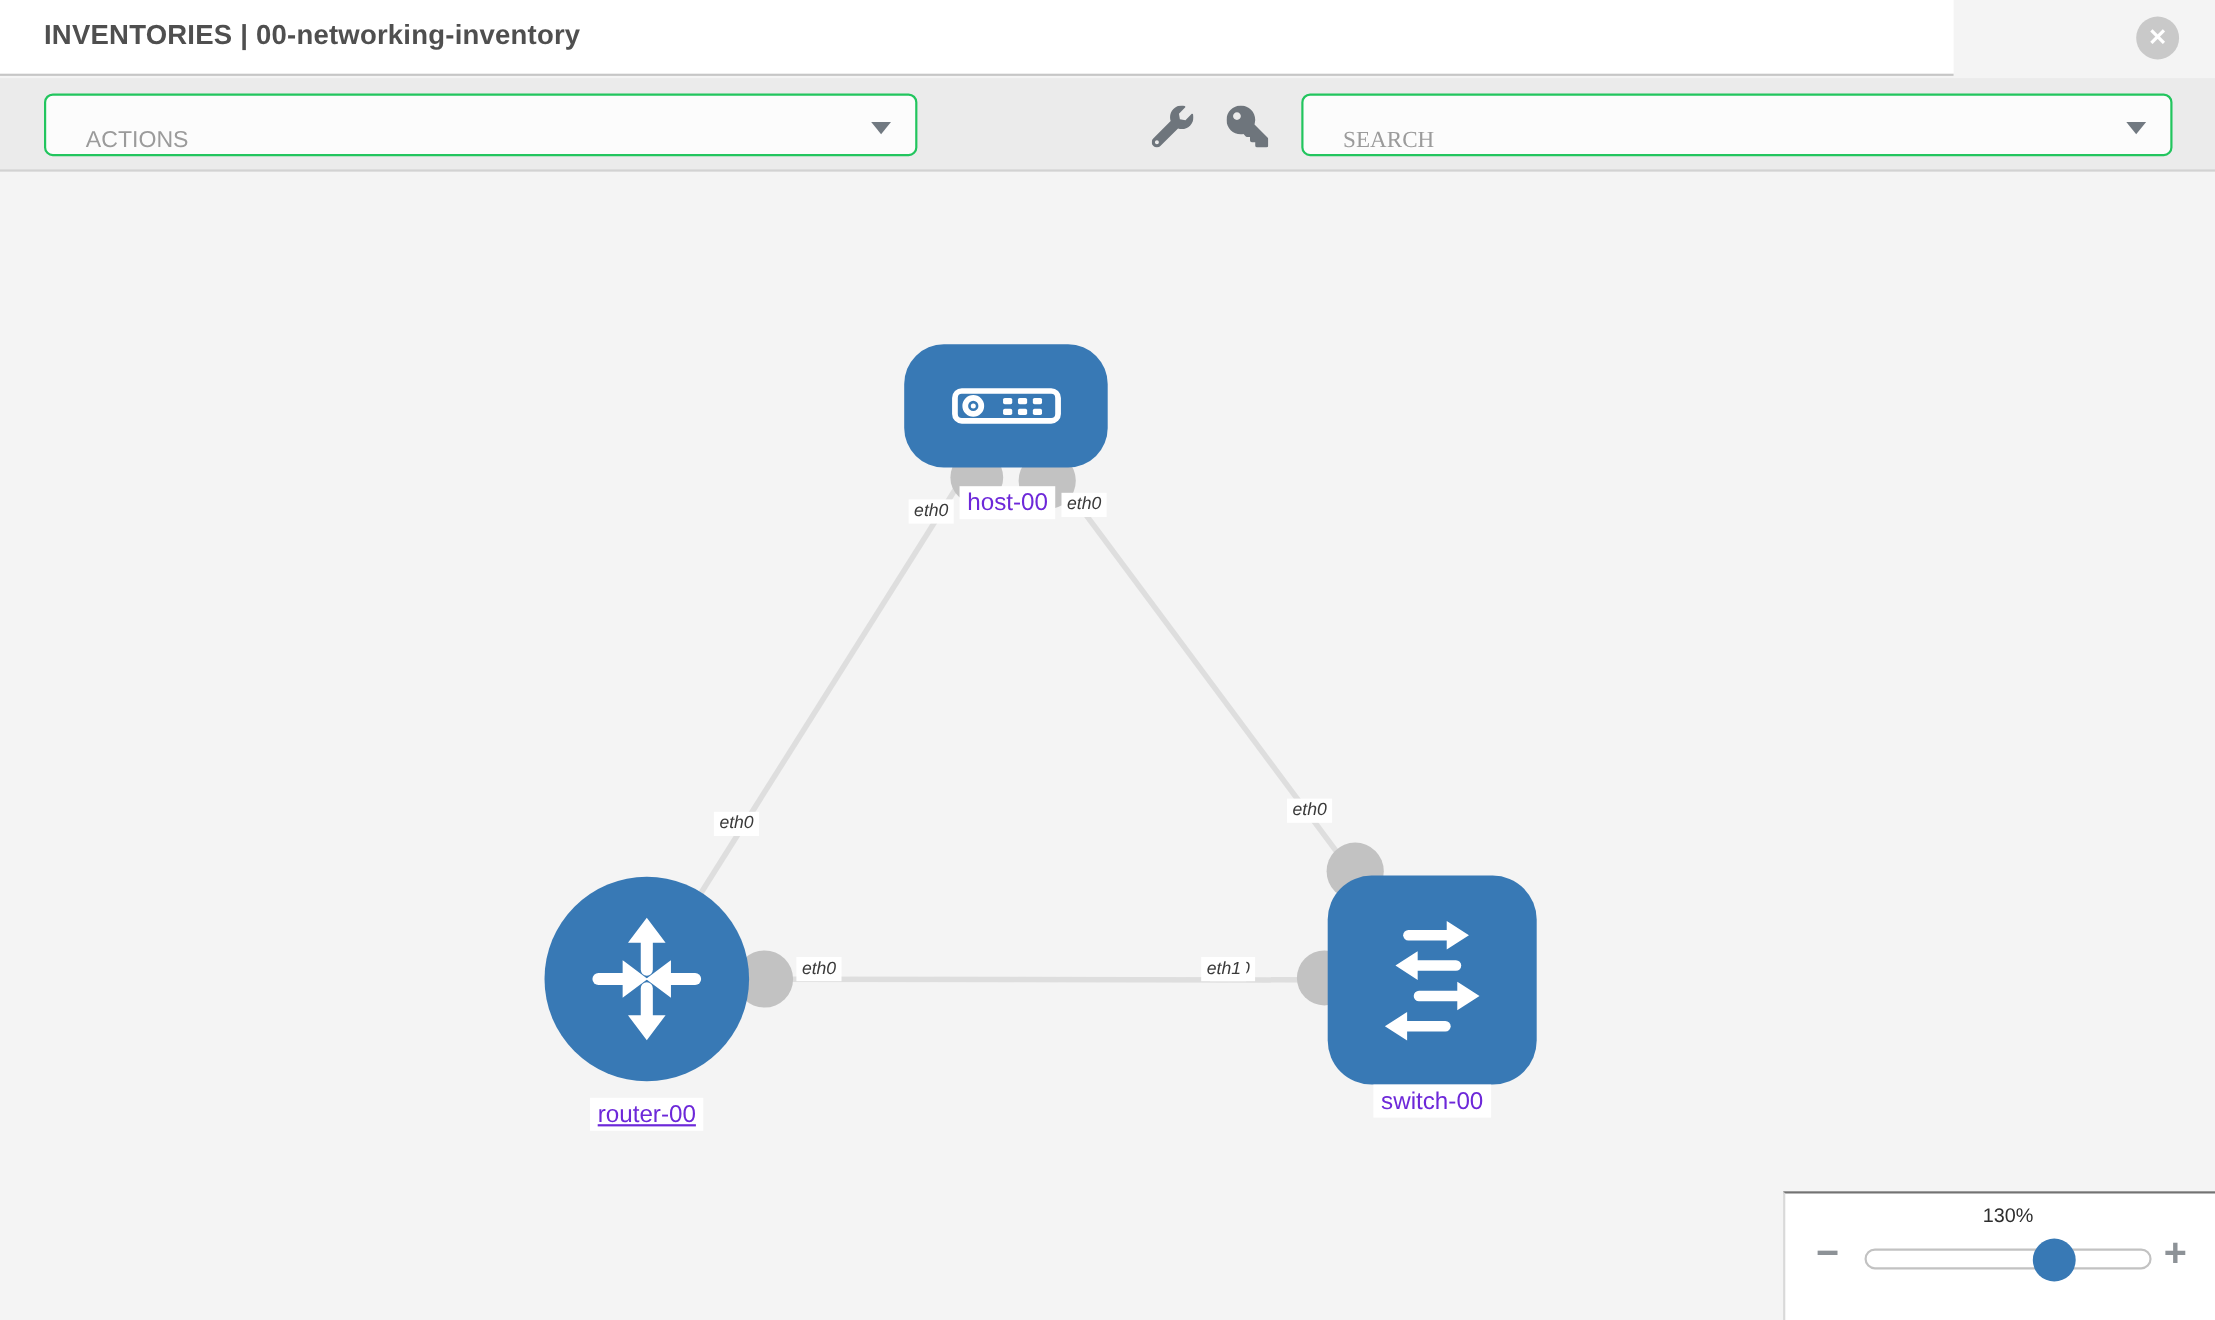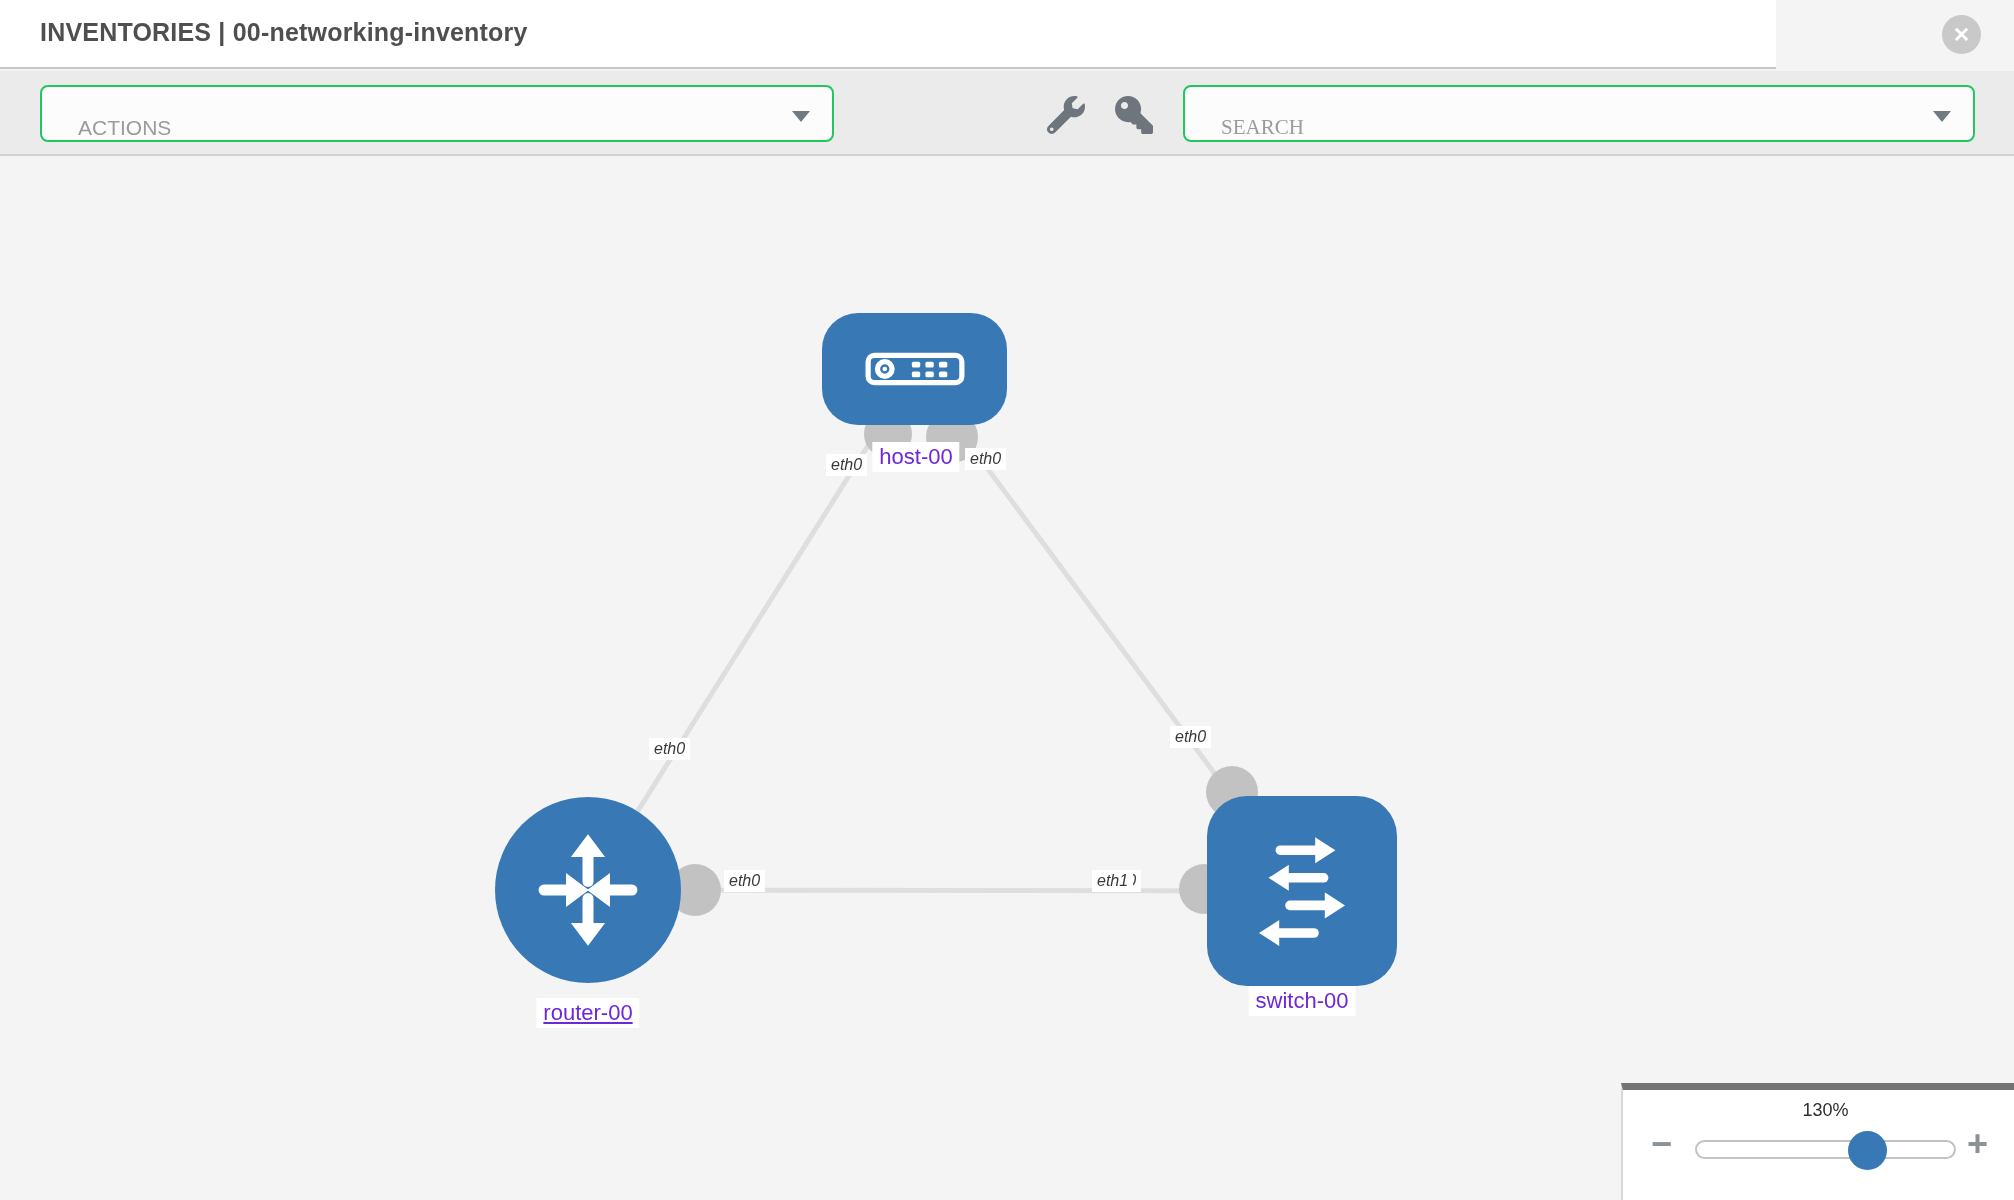--- a/index.html
+++ b/index.html
@@ -56,21 +56,21 @@
   .if-host-r   { left:965px;  top:448px; }
   .if-router-t { left:649px;  top:738px; }
   .if-switch-t { left:1170px; top:726px; }
   .if-router-r { left:724px;  top:870px; }
   .if-switch-l0{ left:1100px; top:870px; z-index:4; }
   .if-switch-l1{ left:1092px; top:870px; z-index:5; }
 
   
   .zoom-panel { position:absolute; left:1621px; top:1083px; width:393px; height:117px;
                 background:#ffffff; border-left:2px solid #d9d9d9;
-                border-top:7px solid #737373; z-index:10; }
+                border-top:2px solid #737373; z-index:10; }
   .zoom-level { position:absolute; left:72px; top:10px; width:261px; text-align:center;
                 font-size:18px; color:#2e2e2e; }
   .zoom-minus, .zoom-plus { position:absolute; top:36px; font-size:36px; font-weight:bold;
                 color:#8d9297; cursor:pointer; line-height:36px; }
   .zoom-minus { left:28px; }
   .zoom-plus  { left:344px; }
   .zoom-track { position:absolute; left:72px; top:50px; width:261px; height:19px;
                 background:#ffffff; border:2px solid #c2c2c2; border-radius:10px;
                 cursor:pointer; }
   .zoom-thumb { position:absolute; left:151px; top:-11px; width:39px; height:39px;

